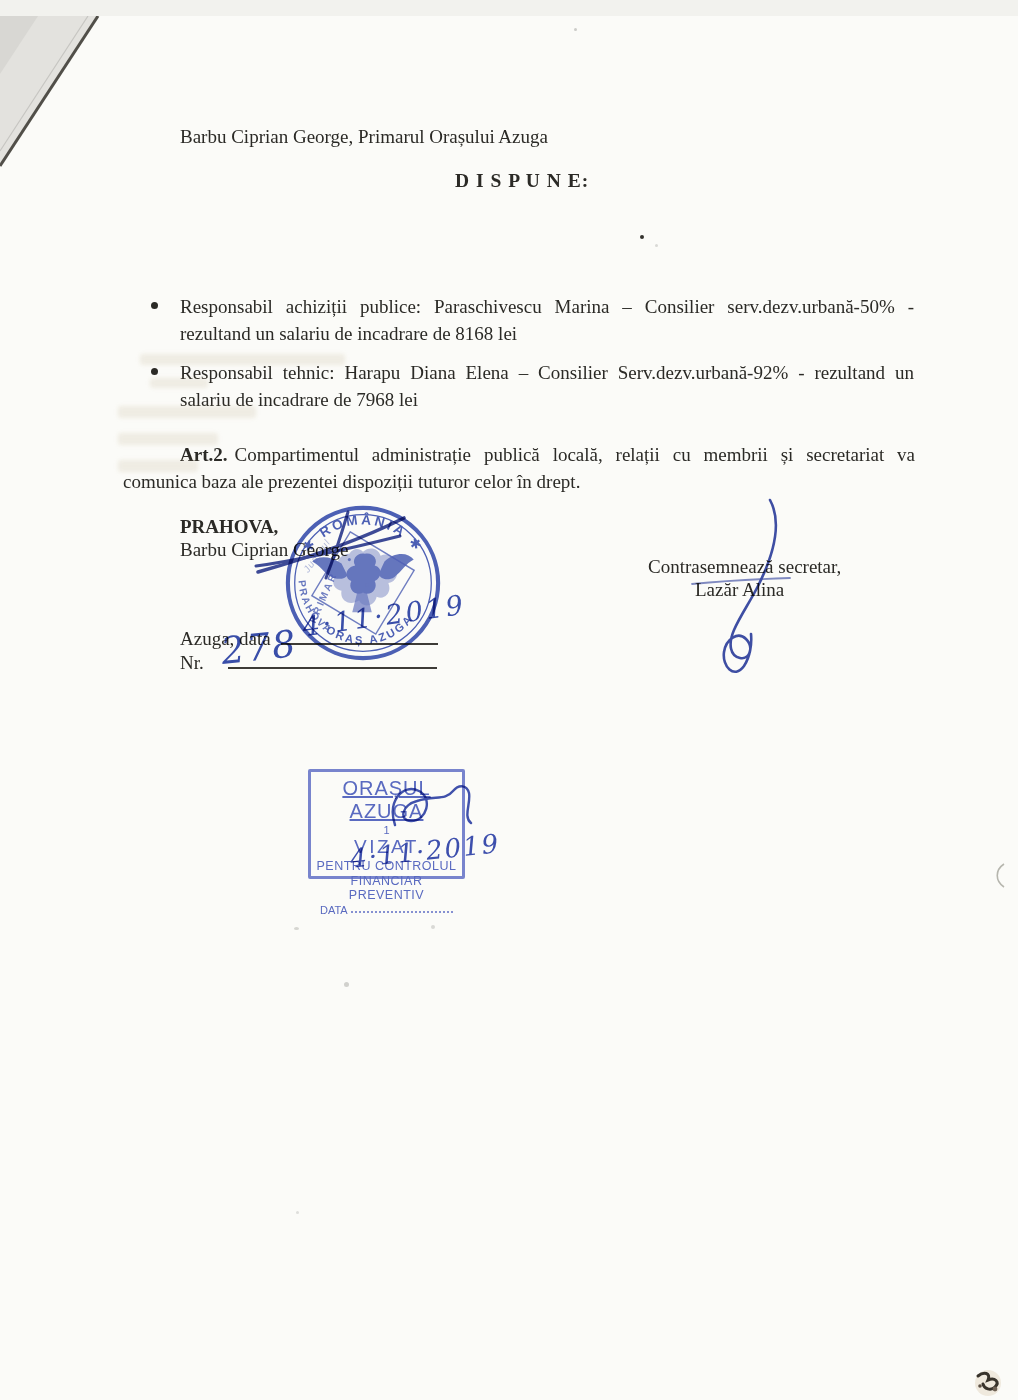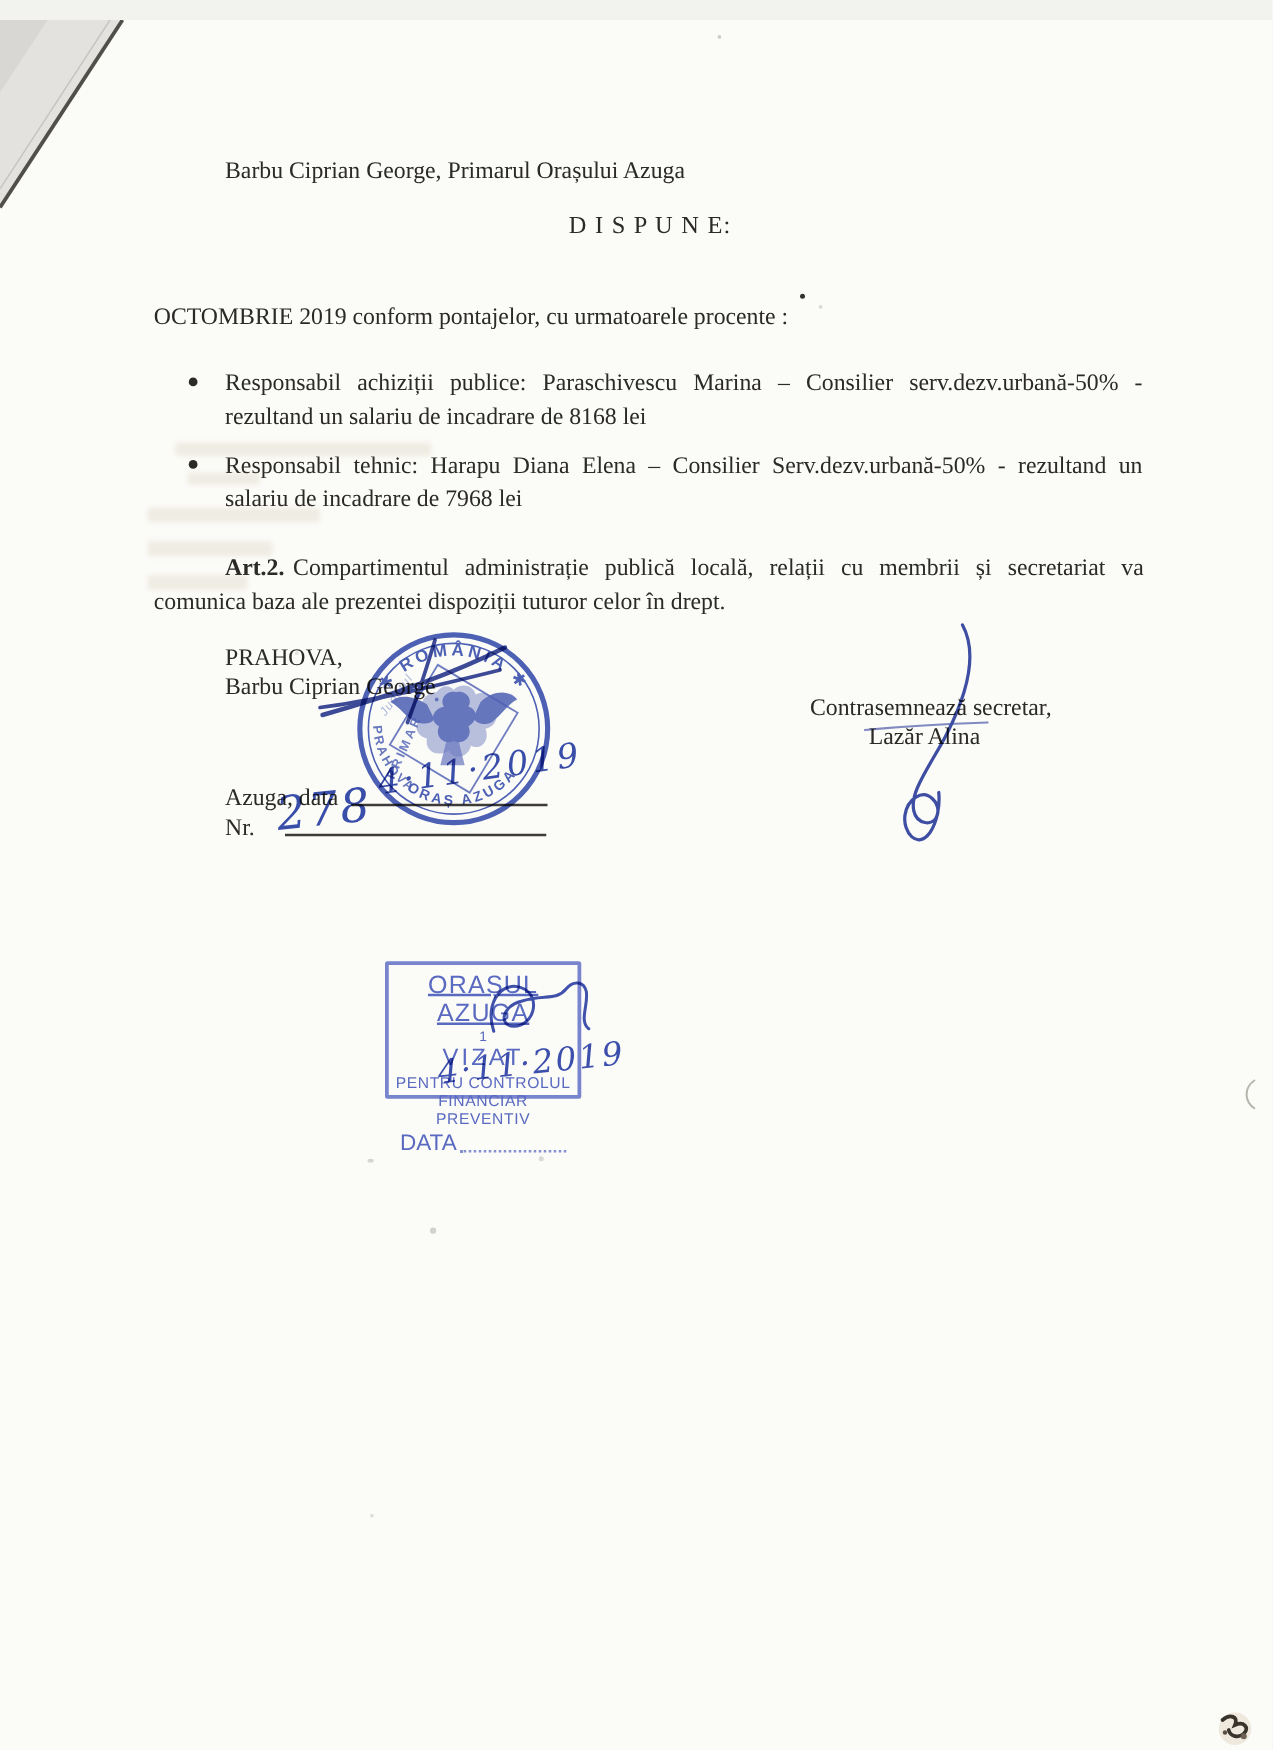--- a/index.html
+++ b/index.html
@@ -1,67 +1,66 @@
 <!DOCTYPE html>
 <html style="--stamp-blue: #3e53b3; --rect-blue: #5b6cc6; --ink-blue: #3a4fae; --text-ink: #2b2a26; --paper: #fbfbf8;"><head>
 <meta charset="utf-8">
 <style>
   html,body{margin:0;padding:0;}
   body{width:1018px;height:1400px;position:relative;background:#f2f2ee;}
   .page{position:absolute;left:0;top:16px;width:1018px;height:1400px;background:var(--paper,#fbfbf8);overflow:hidden;
         font-family:"Liberation Serif","DejaVu Serif",serif;color:var(--text-ink,#2b2a26);}
   .abs{position:absolute;}
   .t{font-size:19px;line-height:27px;white-space:nowrap;}
-  .b{font-weight:normal;}
+  .b{font-weight:bold;}
   .jline{font-size:19px;line-height:27px;text-align:justify;height:27px;overflow:hidden;}
   .jline::after{content:"";display:inline-block;width:100%;height:0;}
   .lead{font-weight:bold;margin-right:7px;}
   .indent{text-indent:57px;}
   .dot{width:7px;height:7px;border-radius:50%;background:#2b2a26;}
   .rule{border-top:2px solid #3d3b37;height:0;}
   .hand{font-style:italic;color:var(--ink-blue,#3a4fae);font-family:"DejaVu Serif","Liberation Serif",serif;}
   .ghost{background:rgba(182,164,124,0.17);filter:blur(2px);border-radius:3px;}
   .speck{border-radius:50%;background:rgba(80,80,75,0.55);}
   .stamp-ink{mix-blend-mode:multiply;}
   .rect-stamp{border:3px solid rgba(84,100,198,0.78);border-radius:2px;color:var(--rect-blue,#5b6cc6);
         font-family:"Liberation Sans","DejaVu Sans",sans-serif;text-align:center;filter:blur(0.3px);
         mix-blend-mode:multiply;}
   .rs-title{font-size:20px;letter-spacing:1px;margin-top:5px;text-decoration:underline;}
   .rs-one{font-size:11px;margin-top:1px;}
   .rs-vizat{font-size:19px;letter-spacing:2.5px;margin-top:0;}
   .rs-small{font-size:12.5px;letter-spacing:0.5px;margin-top:1px;}
-  .rs-data{display:flex;align-items:flex-end;font-size:18px;margin:2px 7px 0 9px;text-align:left;}
+  .rs-data{display:flex;align-items:flex-end;font-size:11px;margin:2px 7px 0 9px;text-align:left;}
   .rs-dots{flex:1;border-bottom:2px dotted rgba(84,100,198,0.7);margin:0 2px 3px 3px;height:0;}
   svg text{font-family:"Liberation Sans","DejaVu Sans",sans-serif;}
 </style>
 </head>
 <body>
 
 <div class="page">
 
   <svg class="abs" style="left:0;top:0" width="125" height="175" viewBox="0 0 125 175">
     <polygon points="0,0 98,0 0,150" fill="#e3e2de"></polygon>
     <polygon points="0,0 38,0 0,58" fill="#d8d7d3"></polygon>
     <line x1="98" y1="0" x2="0" y2="150" stroke="#514f49" stroke-width="3"></line>
     <line x1="88" y1="0" x2="0" y2="135" stroke="#c6c5c1" stroke-width="1.2"></line>
   </svg>
 
   <div class="abs t" style="left:180px;top:107px">Barbu Ciprian George, Primarul Orașului Azuga</div>
 
   <div class="abs t b" style="left:455px;top:151px;letter-spacing:1px;font-size:19.5px">D I S P U N E:</div>
 
-  <div class="abs t" style="left:123px;top:224px">OCTOMBRIE 2019 conform pontajelor, cu urmatoarele procente :</div>
   <div class="abs speck" style="left:640px;top:219px;width:4px;height:4px;background:#33322e"></div>
 
   <div class="abs dot" style="left:151px;top:286px"></div>
   <div class="abs jline" style="left:180px;top:277px;width:734px">Responsabil achiziții publice: Paraschivescu Marina – Consilier serv.dezv.urbană-50% -</div>
   <div class="abs t" style="left:180px;top:304px">rezultand un salariu de incadrare de 8168 lei</div>
 
   <div class="abs dot" style="left:151px;top:352px"></div>
-  <div class="abs jline" style="left:180px;top:343px;width:734px">Responsabil tehnic: Harapu Diana Elena – Consilier Serv.dezv.urbană-50% - rezultand un</div>
+  <div class="abs jline" style="left:180px;top:343px;width:734px">Responsabil tehnic: Harapu Diana Elena – Consilier Serv.dezv.urbană-92% - rezultand un</div>
   <div class="abs t" style="left:180px;top:370px">salariu de incadrare de 7968 lei</div>
 
   <div class="abs jline indent" style="left:123px;top:425px;width:792px">
     <span class="lead">Art.2.</span><span>Compartimentul administrație publică locală, relații cu membrii și secretariat va</span>
   </div>
   <div class="abs t" style="left:123px;top:452px">comunica baza ale prezentei dispoziții tuturor celor în drept.</div>
 
   <div class="abs t b" style="left:180px;top:497px">PRAHOVA,</div>
   <div class="abs t" style="left:180px;top:520px">Barbu Ciprian George</div>
 

